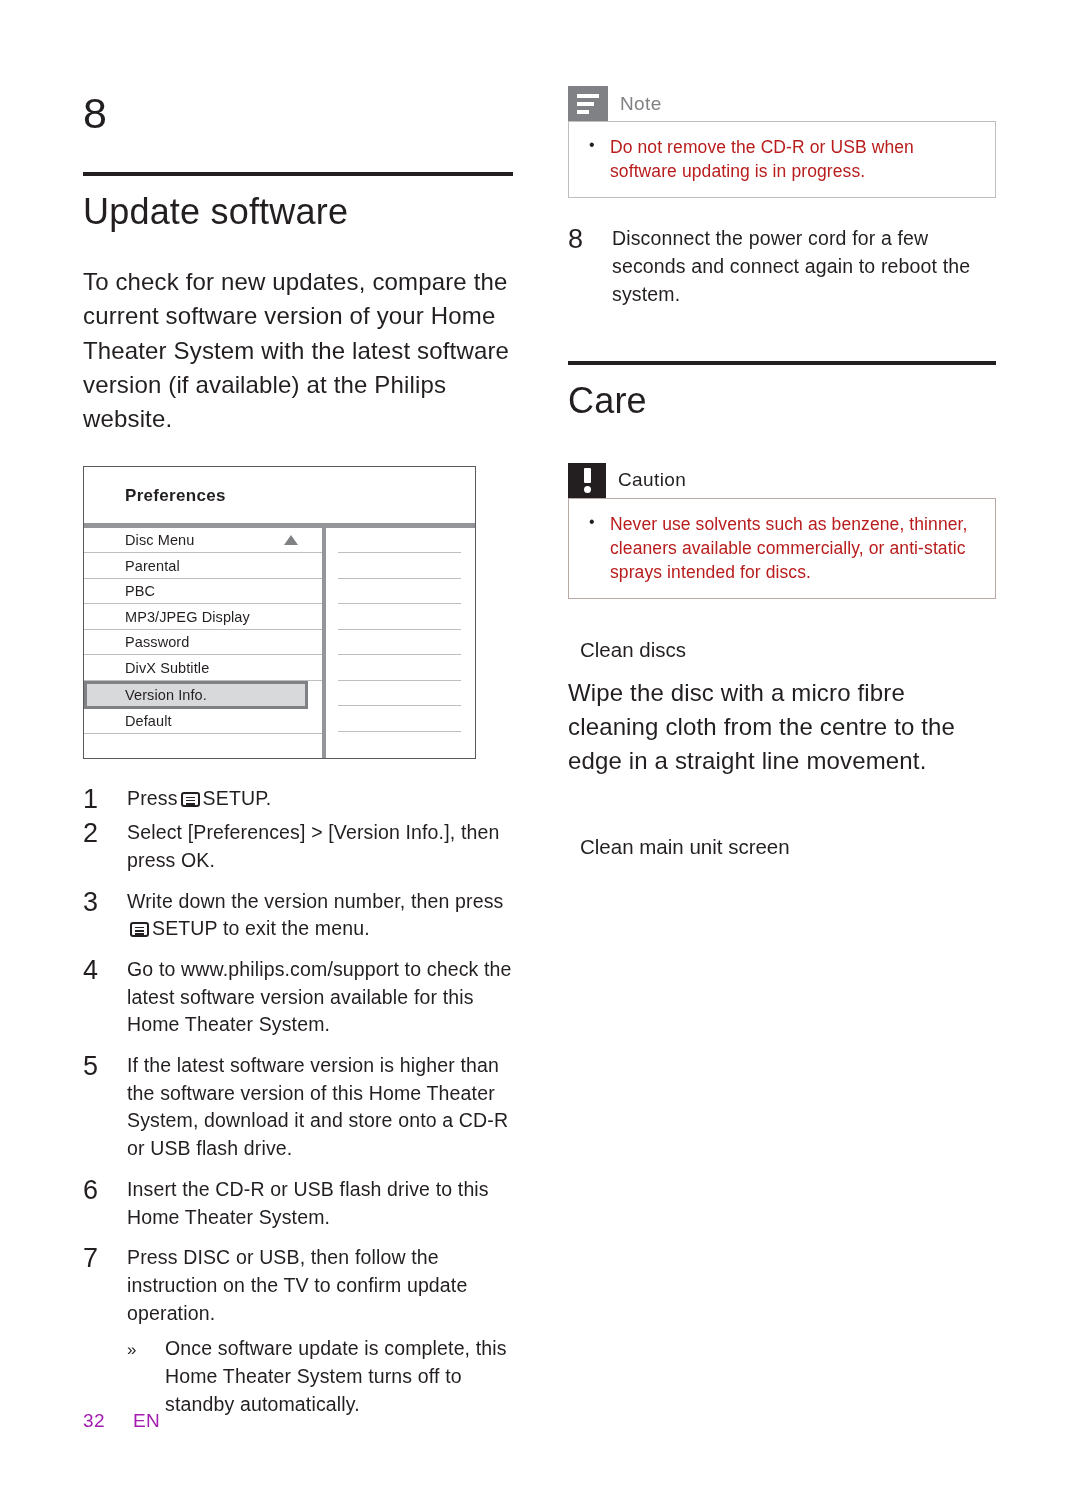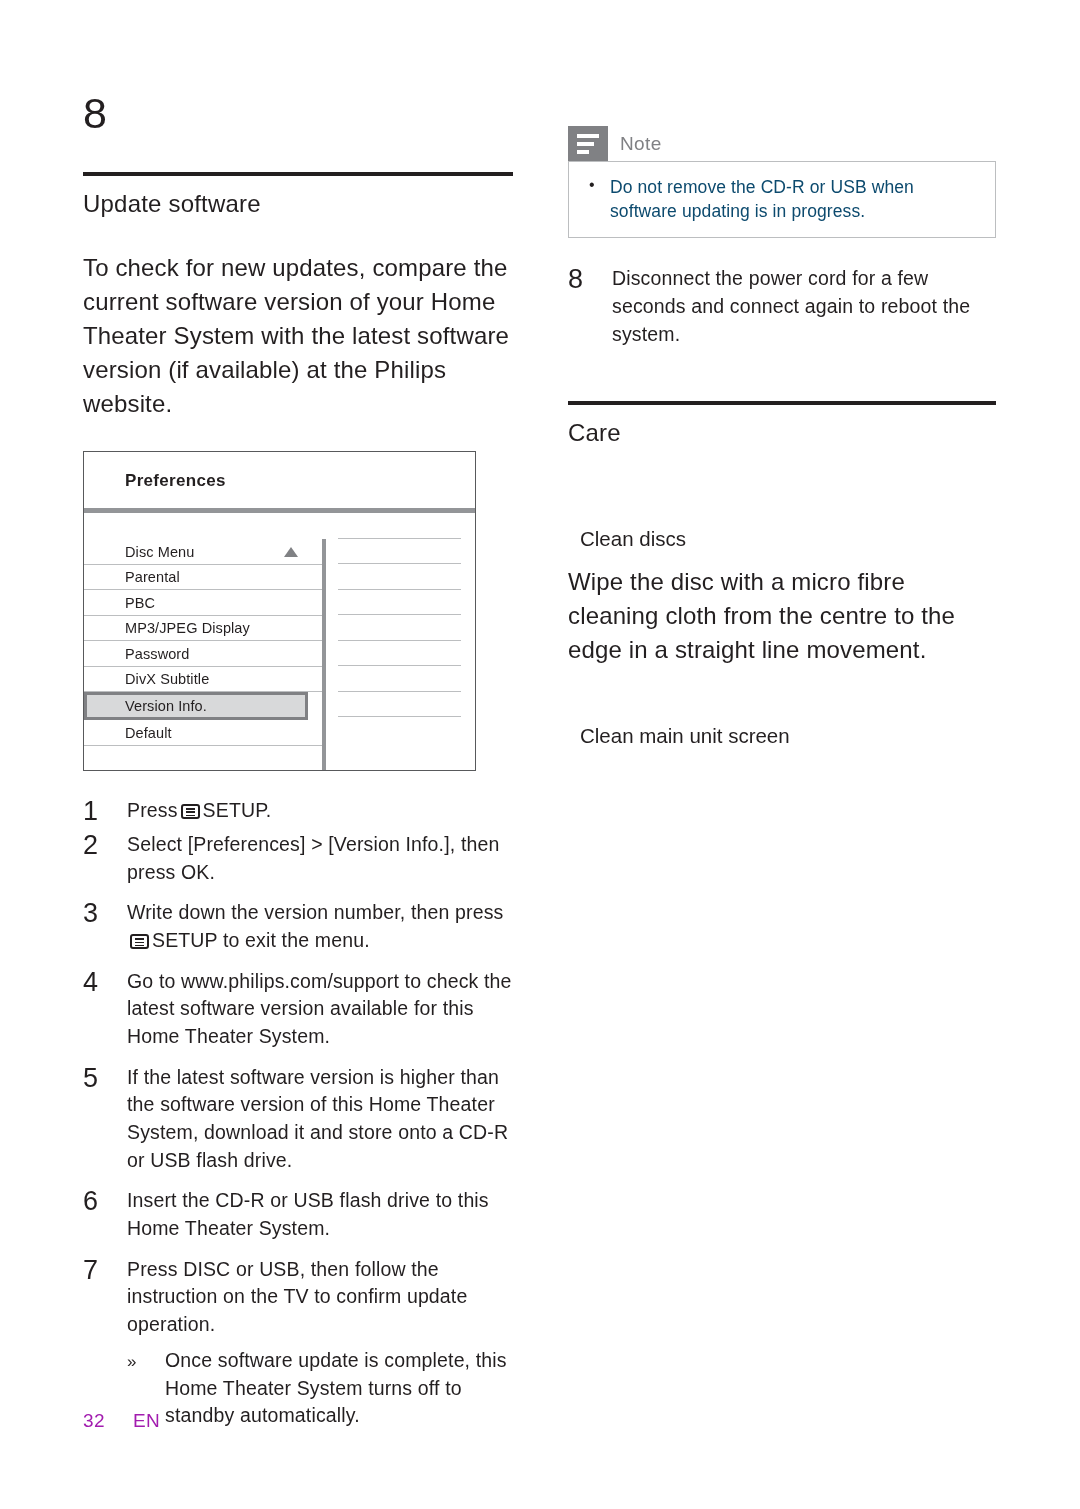--- a/index.html
+++ b/index.html
@@ -52,21 +52,21 @@
   .chapter-title {
     flex: 1 1 auto;
   }
 
   
   .rule {
     border-top: 4px solid #231f20;
     margin: 0;
   }
   .h-sec {
-    font-size: 24px;
+    font-size: 36px;
     font-weight: 400;
     line-height: 1.2;
     letter-spacing: .2px;
     margin: 14px 0 0 0;
     color: #231f20;
   }
 
   
   .body-p {
     font-size: 24px;
@@ -79,21 +79,21 @@
   
   .h-sub {
     font-size: 20.5px;
     font-weight: 400;
     line-height: 1.35;
     color: #231f20;
     margin: 12px;
   }
 
   
-  .cbox { position: relative; margin-top: 40px; }
+  .cbox { position: relative; }
   .cbox-head {
     display: flex;
     align-items: center;
     height: 35px;
   }
   .cbox-icon {
     width: 38px;
     height: 35px;
     flex: 0 0 38px;
     display: flex;
@@ -132,21 +132,21 @@
     padding: 13px 14px 14px 14px;
   }
   .cbox-body.caution { border-color: #b9a9a5; }
   .cbox-list { margin: 0; padding: 0; list-style: none; }
   .cbox-list li {
     position: relative;
     padding-left: 27px;
     font-size: 17.5px;
     line-height: 1.38;
     letter-spacing: .1px;
-    color: #0c4a6e;
+    color: #b91c1c;
   }
   .cbox-list li::before {
     content: "\2022";
     position: absolute;
     left: 6px;
     top: -1px;
     font-size: 16px;
     color: #231f20;
   }
 
@@ -232,21 +232,20 @@
   }
   .pref-grid {
     display: flex;
     padding: 0;
   }
   .pref-col-left {
     width: 238px;
     flex: 0 0 238px;
     border-right: 4px solid #939598;
     padding: 0 0 0 0;
-    margin-top: 26px;
   }
   .pref-col-right {
     flex: 1 1 auto;
   }
   .pref-row {
     height: 25.5px;
     box-sizing: border-box;
     border-bottom: 1px solid #bcbec0;
     display: flex;
     align-items: center;
@@ -436,20 +435,34 @@
       <div class="step-num">8</div>
       <div class="step-txt">Disconnect the power cord for a few seconds and connect again to reboot the system.</div>
     </div>
 
     <div style="height:40px"></div>
     <div class="rule"></div>
     <div class="h-sec">Care</div>
 
     <div style="height:40px"></div>
 
+    <div class="cbox">
+      <div class="cbox-head">
+        <div class="cbox-icon caution">
+          <span class="excl-stem"></span>
+          <span class="excl-dot"></span>
+        </div>
+        <div class="cbox-label caution">Caution</div>
+      </div>
+      <div class="cbox-body caution">
+        <ul class="cbox-list">
+          <li>Never use solvents such as benzene, thinner, cleaners available commercially, or anti-static sprays intended for discs.</li>
+        </ul>
+      </div>
+    </div>
 
     <div style="height:25px"></div>
 
     <div class="h-sub">Clean discs</div>
     <p class="body-p">Wipe the disc with a micro fibre cleaning cloth from the centre to the edge in a straight line movement.</p>
 
     <div style="height:43px"></div>
 
     <div class="h-sub">Clean main unit screen</div>
 

